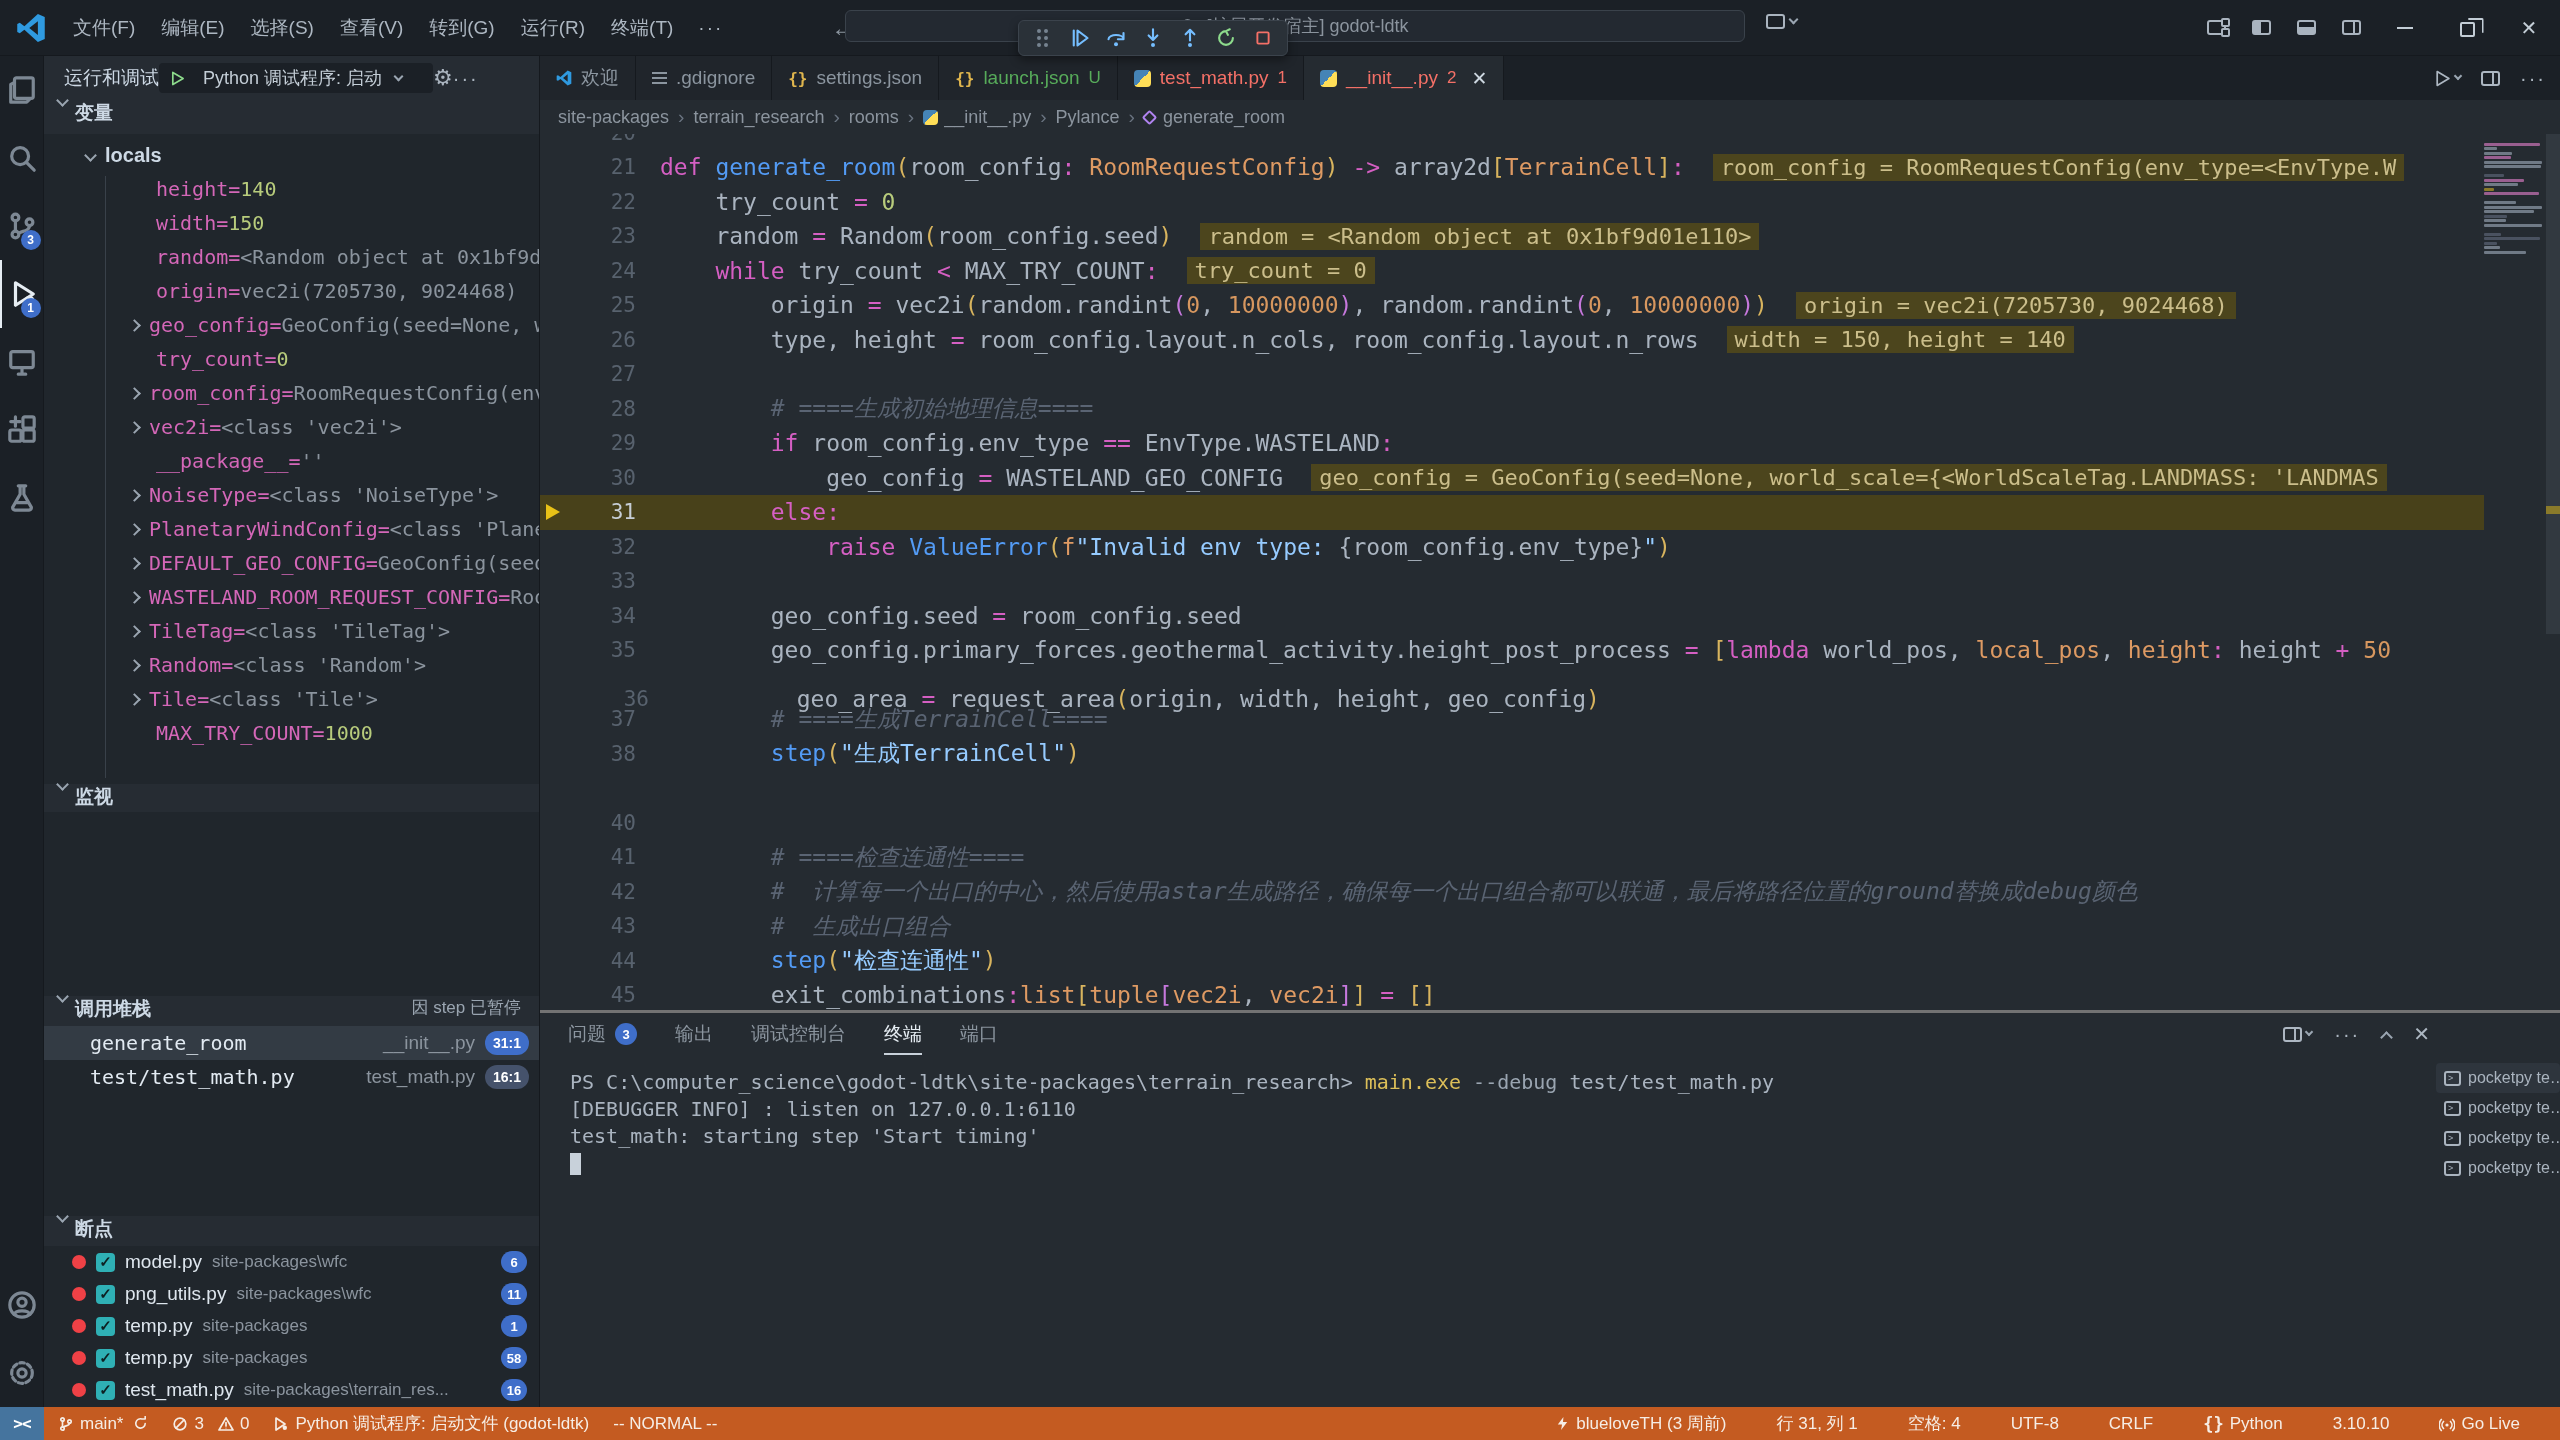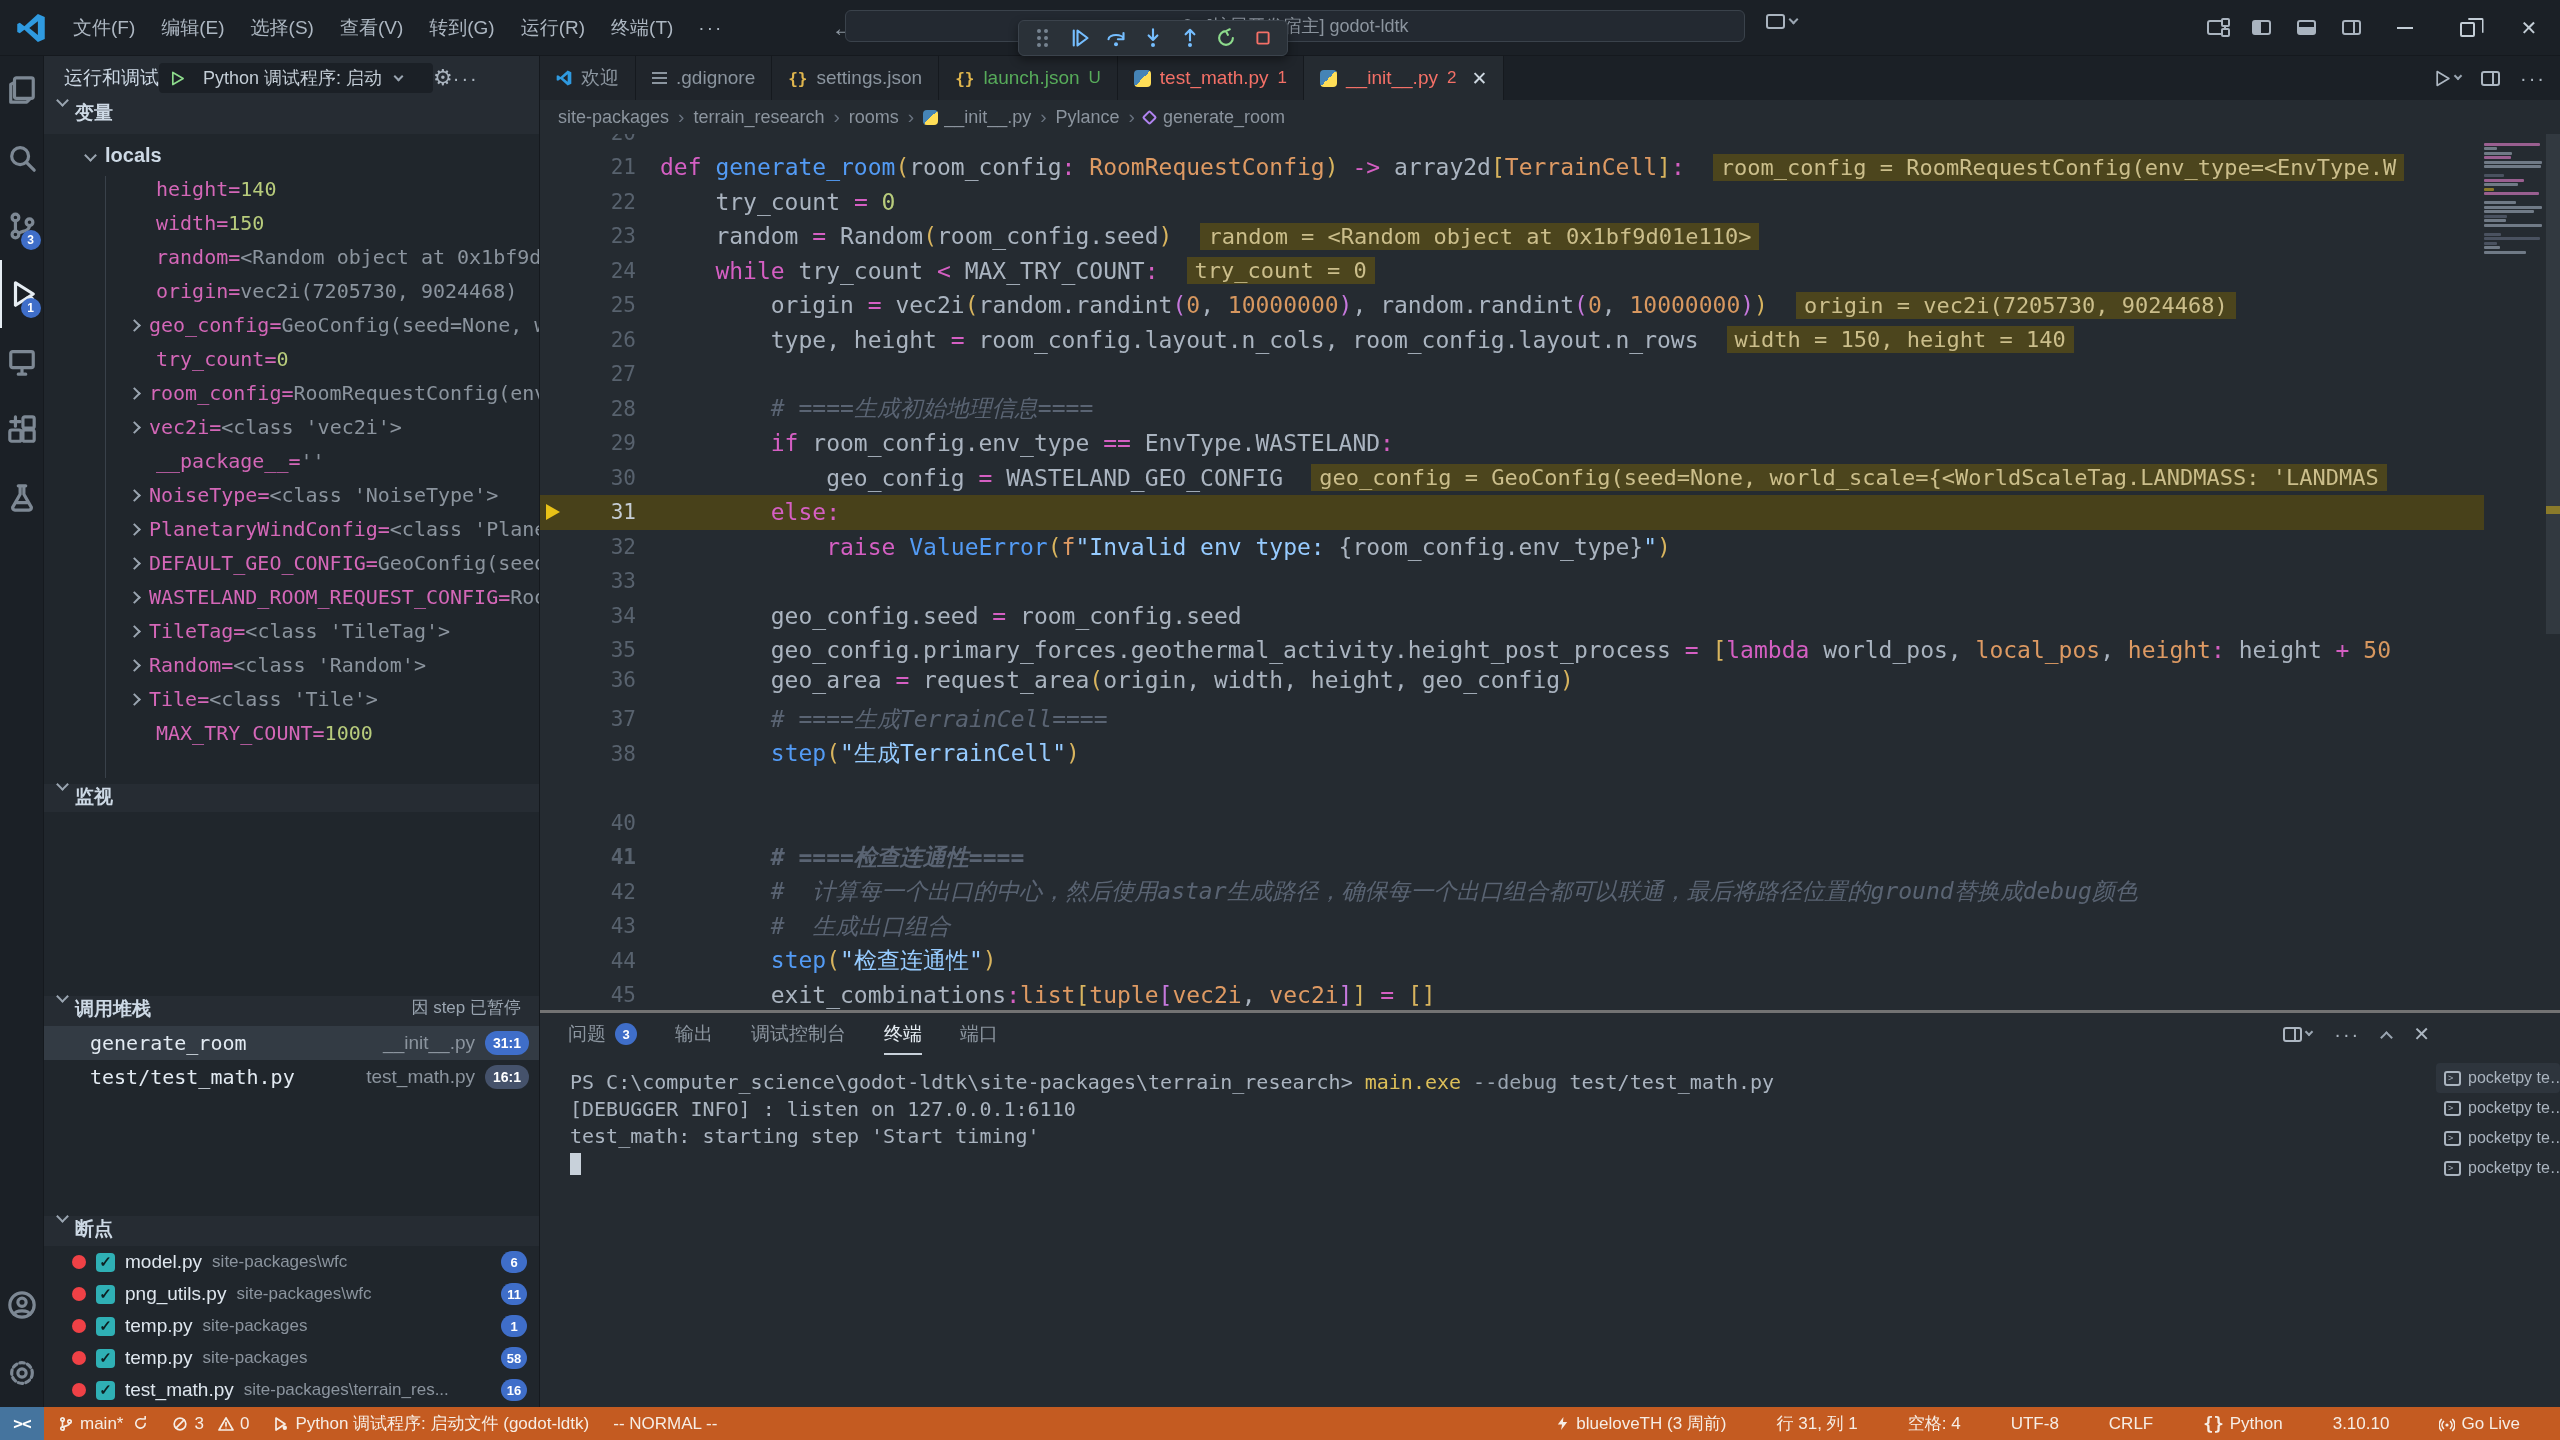--- a/index.html
+++ b/index.html
@@ -632,25 +632,25 @@
             <div class="cl" style="top: 188px;"><span class="gut"></span><span class="num">26</span><span class="codetx"><span class="tk-pl">        type, height </span><span class="tk-op">= </span><span class="tk-pl">room_config.layout.n_cols, room_config.layout.n_rows</span></span><span class="hint">width = 150, height = 140</span></div>
             <div class="cl" style="top: 222.5px;"><span class="gut"></span><span class="num">27</span><span class="codetx"></span></div>
             <div class="cl" style="top: 257px;"><span class="gut"></span><span class="num">28</span><span class="codetx"><span class="tk-cm">        # ====生成初始地理信息====</span></span></div>
             <div class="cl" style="top: 291.5px;"><span class="gut"></span><span class="num">29</span><span class="codetx"><span class="tk-kw">        if </span><span class="tk-pl">room_config.env_type </span><span class="tk-op">== </span><span class="tk-pl">EnvType.WASTELAND</span><span class="tk-op">:</span></span></div>
             <div class="cl" style="top: 326px;"><span class="gut"></span><span class="num">30</span><span class="codetx"><span class="tk-pl">            geo_config </span><span class="tk-op">= </span><span class="tk-pl">WASTELAND_GEO_CONFIG</span></span><span class="hint">geo_config = GeoConfig(seed=None, world_scale={&lt;WorldScaleTag.LANDMASS: 'LANDMAS</span></div>
             <div class="cl cur" style="top: 360.5px;"><span class="gut"><span class="cur-arrow"></span></span><span class="num">31</span><span class="codetx"><span class="tk-kw">        else</span><span class="tk-op">:</span></span></div>
             <div class="cl" style="top: 395px;"><span class="gut"></span><span class="num">32</span><span class="codetx"><span class="tk-kw">            raise </span><span class="tk-fn">ValueError</span><span class="tk-pr">(</span><span class="tk-ty">f</span><span class="tk-st">"Invalid env type: </span><span class="tk-pl">{room_config.env_type}</span><span class="tk-st">"</span><span class="tk-pr">)</span></span></div>
             <div class="cl" style="top: 429.5px;"><span class="gut"></span><span class="num">33</span><span class="codetx"></span></div>
             <div class="cl" style="top: 464px;"><span class="gut"></span><span class="num">34</span><span class="codetx"><span class="tk-pl">        geo_config.seed </span><span class="tk-op">= </span><span class="tk-pl">room_config.seed</span></span></div>
             <div class="cl" style="top: 498.5px;"><span class="gut"></span><span class="num">35</span><span class="codetx"><span class="tk-pl">        geo_config.primary_forces.geothermal_activity.height_post_process </span><span class="tk-op">= </span><span class="tk-pr">[</span><span class="tk-kw">lambda </span><span class="tk-pl">world_pos, </span><span class="tk-ty">local_pos</span><span class="tk-pl">, </span><span class="tk-ty">height</span><span class="tk-op">:</span><span class="tk-pl"> height </span><span class="tk-op">+ </span><span class="tk-num">50</span></span></div>
-            <div class="cl" style="top: 528px;"><span class="gut"></span><span class="num">36</span><span class="codetx"><span class="tk-pl">        geo_area </span><span class="tk-op">= </span><span class="tk-pl">request_area</span><span class="tk-pr">(</span><span class="tk-pl">origin, width, height, geo_config</span><span class="tk-pr">)</span></span></div>
+            <div class="cl" style="top: 547px; gap: 13px;"><span class="gut"></span><span class="num">36</span><span class="codetx"><span class="tk-pl">        geo_area </span><span class="tk-op">= </span><span class="tk-pl">request_area</span><span class="tk-pr">(</span><span class="tk-pl">origin, width, height, geo_config</span><span class="tk-pr">)</span></span></div>
             <div class="cl" style="top: 567.5px;"><span class="gut"></span><span class="num">37</span><span class="codetx"><span class="tk-cm">        # ====生成TerrainCell====</span></span></div>
             <div class="cl" style="top: 602px;"><span class="gut"></span><span class="num">38</span><span class="codetx"><span class="tk-pl">        </span><span class="tk-fn">step</span><span class="tk-pr">(</span><span class="tk-st">"生成TerrainCell"</span><span class="tk-pr">)</span></span></div>
             <div class="cl" style="top: 671px;"><span class="gut"></span><span class="num">40</span><span class="codetx"></span></div>
-            <div class="cl" style="top: 705.5px; font-weight: bold;"><span class="gut"></span><span class="num">41</span><span class="codetx"><span class="tk-cm">        # ====检查连通性====</span></span></div>
+            <div class="cl" style="top: 705.5px;"><span class="gut"></span><span class="num">41</span><span class="codetx"><span class="tk-cm">        # ====检查连通性====</span></span></div>
             <div class="cl" style="top: 740px;"><span class="gut"></span><span class="num">42</span><span class="codetx"><span class="tk-cm">        #  计算每一个出口的中心，然后使用astar生成路径，确保每一个出口组合都可以联通，最后将路径位置的ground替换成debug颜色</span></span></div>
             <div class="cl" style="top: 774.5px;"><span class="gut"></span><span class="num">43</span><span class="codetx"><span class="tk-cm">        #  生成出口组合</span></span></div>
             <div class="cl" style="top: 809px;"><span class="gut"></span><span class="num">44</span><span class="codetx"><span class="tk-pl">        </span><span class="tk-fn">step</span><span class="tk-pr">(</span><span class="tk-st">"检查连通性"</span><span class="tk-pr">)</span></span></div>
             <div class="cl" style="top: 843.5px;"><span class="gut"></span><span class="num">45</span><span class="codetx"><span class="tk-pl">        exit_combinations</span><span class="tk-op">:</span><span class="tk-ty">list</span><span class="tk-pr">[</span><span class="tk-ty">tuple</span><span class="tk-pp">[</span><span class="tk-ty">vec2i</span><span class="tk-pl">, </span><span class="tk-ty">vec2i</span><span class="tk-pp">]</span><span class="tk-pr">]</span><span class="tk-op"> = </span><span class="tk-pr">[]</span></span></div>
           </div>
         <div class="minimap" id="minimap">
             <div class="mm-row" style="width: 0px; background: transparent;"></div>
             <div class="mm-row" style="width: 55.5px; background: rgb(154, 95, 144);"></div>
             <div class="mm-row" style="width: 12.75px; background: rgb(112, 122, 134);"></div>
             <div class="mm-row" style="width: 27.75px; background: rgb(112, 122, 134);"></div>

